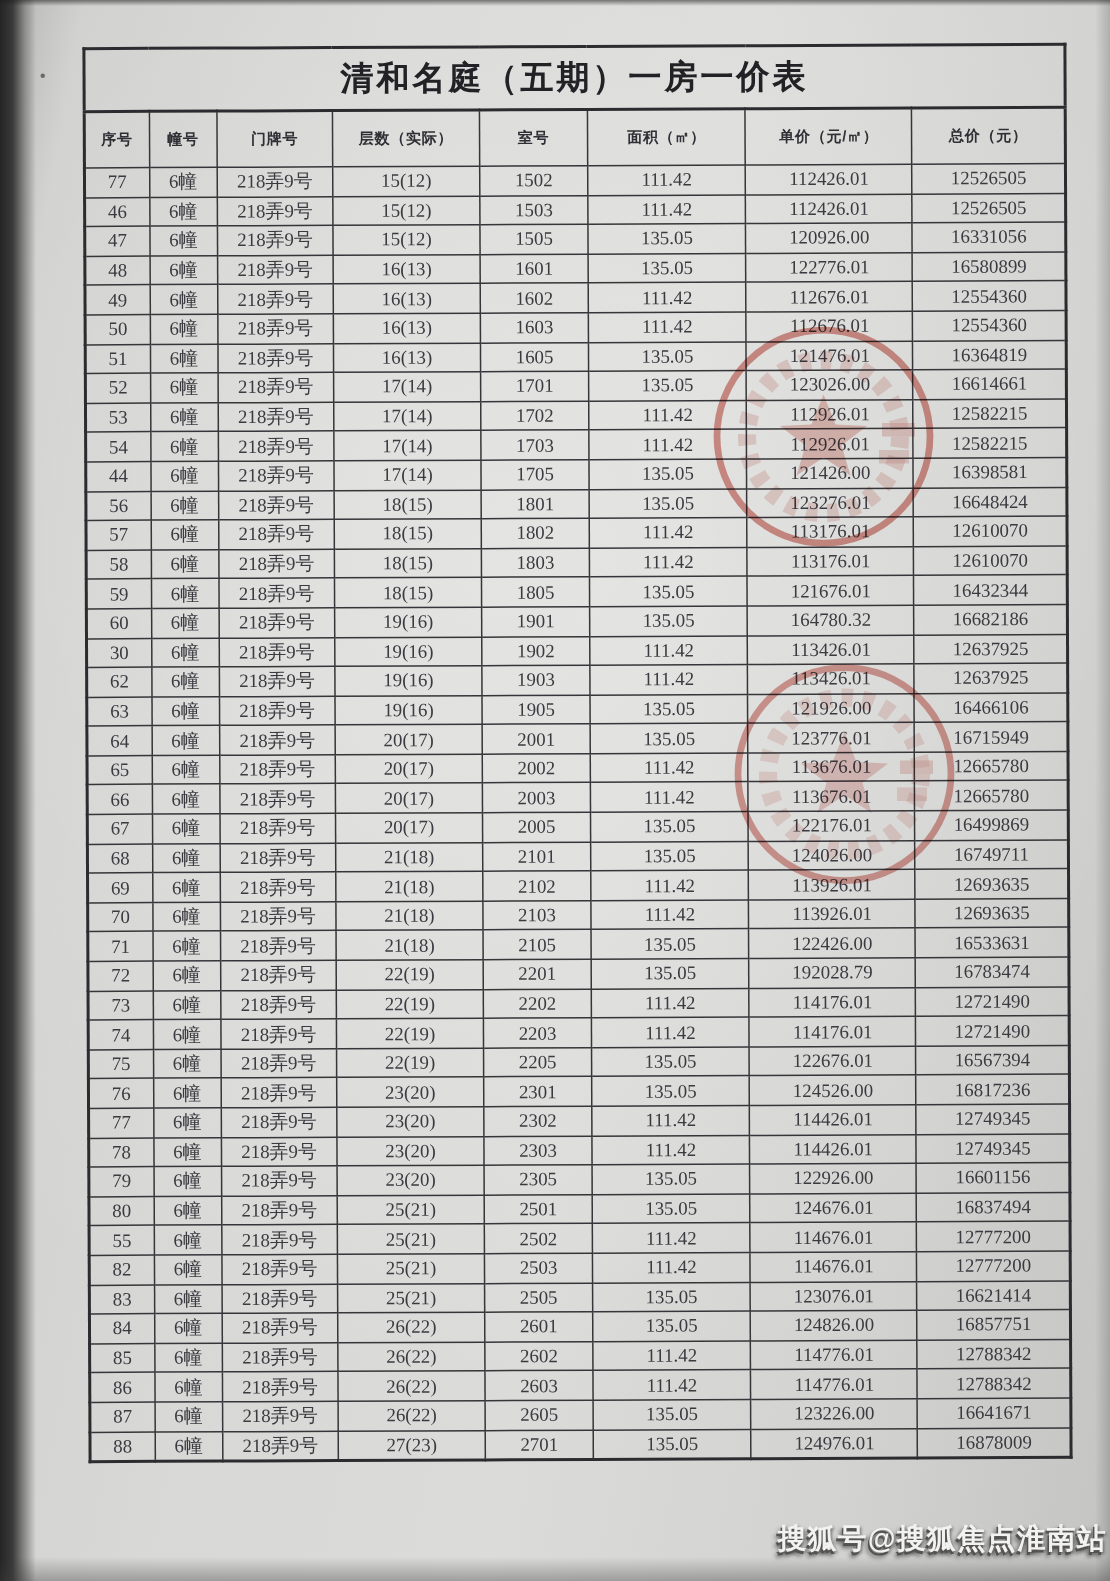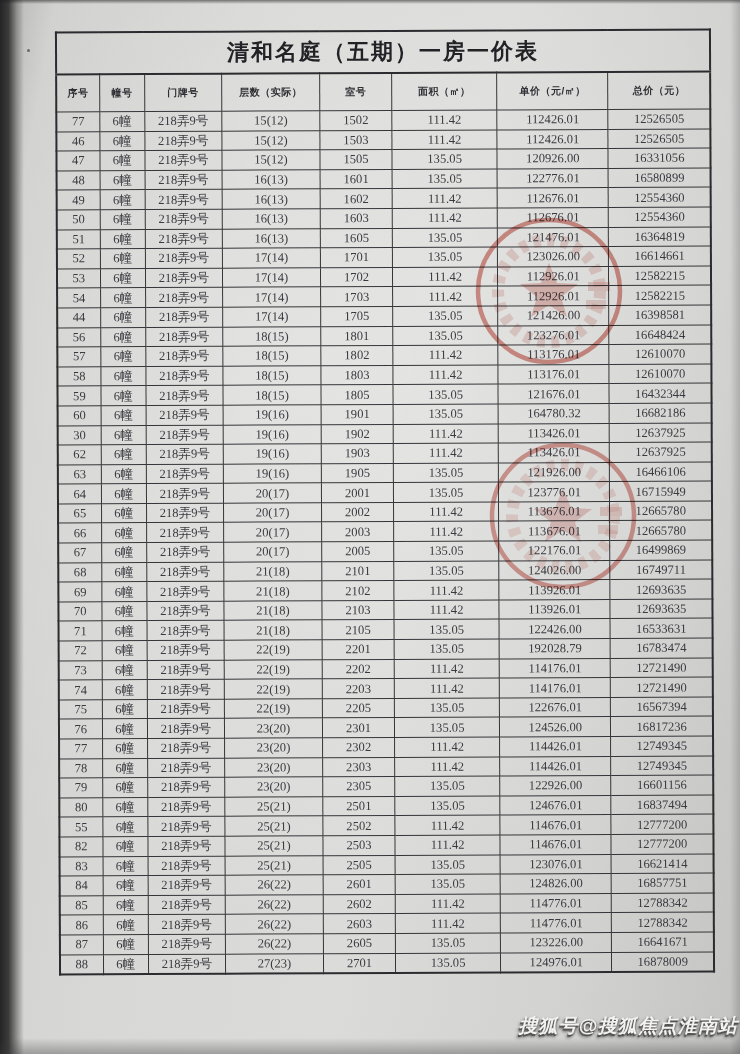--- a/index.html
+++ b/index.html
@@ -27,21 +27,21 @@
   thead th.colhead{height:36px;font-size:10px;font-weight:bold;letter-spacing:.5px;}
   tbody td{height:18.6px;font-size:12.6px;line-height:18px;
     font-family:"Liberation Serif",serif;color:#3a3a40;}
   col.c0{width:6.6%} col.c1{width:6.9%} col.c2{width:11.8%} col.c3{width:15.0%}
   col.c4{width:11.0%} col.c5{width:16.1%} col.c6{width:17.0%} col.c7{width:15.6%}
 
   .page-label{position:absolute;left:57px;top:1001px;width:656px;text-align:center;
     font-size:15px;color:#2f2f33;letter-spacing:2px;}
   .watermark{position:absolute;right:2px;top:1013px;font-size:19px;font-weight:bold;
     color:#f2f2f0;letter-spacing:1px;
-    text-shadow:-1px 2px 0 #55534f, -2px 3px 3px rgba(40,40,40,.7), 1px 1px 2px rgba(70,70,70,.6);font-style:italic;}
+    text-shadow:-1px 2px 0 #55534f, -2px 3px 3px rgba(40,40,40,.7), 1px 1px 2px rgba(70,70,70,.6);}
 
   .seal-layer{position:absolute;inset:0;pointer-events:none;mix-blend-mode:multiply;
     filter:blur(.5px);opacity:.85;}
   .speck{position:absolute;left:27px;top:49px;width:3px;height:3px;border-radius:50%;
     background:#6a6a68;}
 </style>
 </head>
 <body>
 
 <div class="photo">

